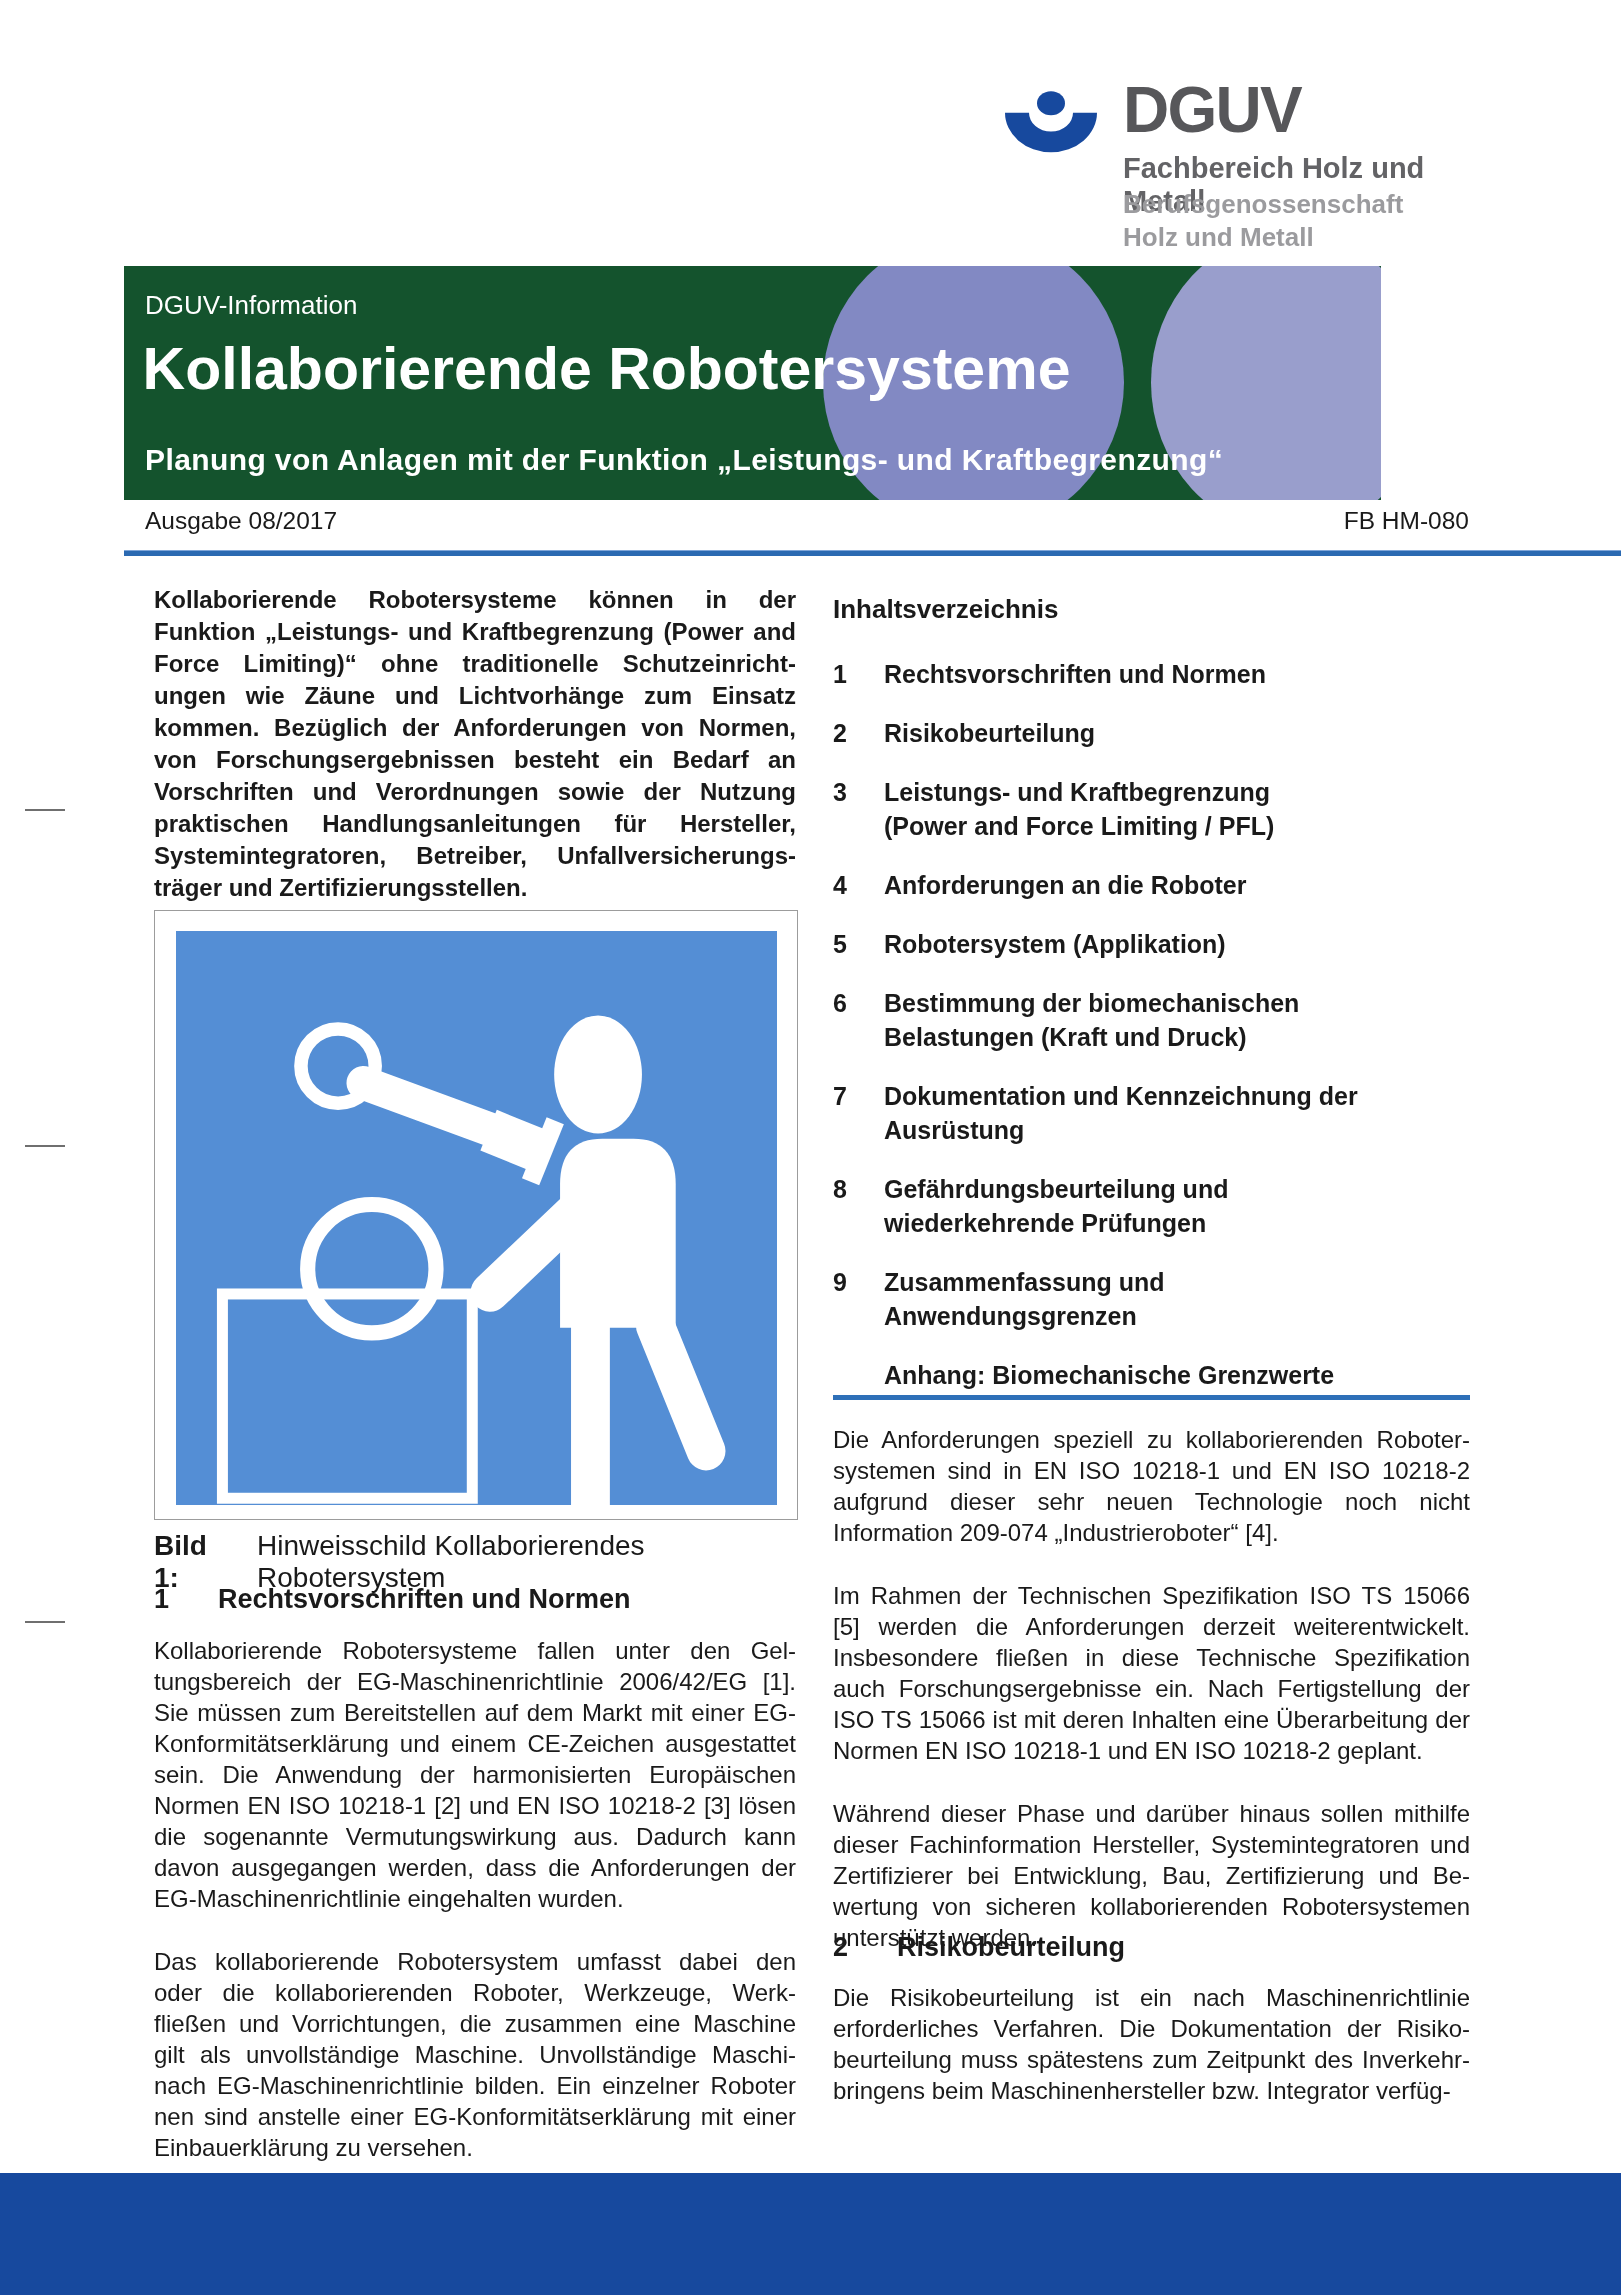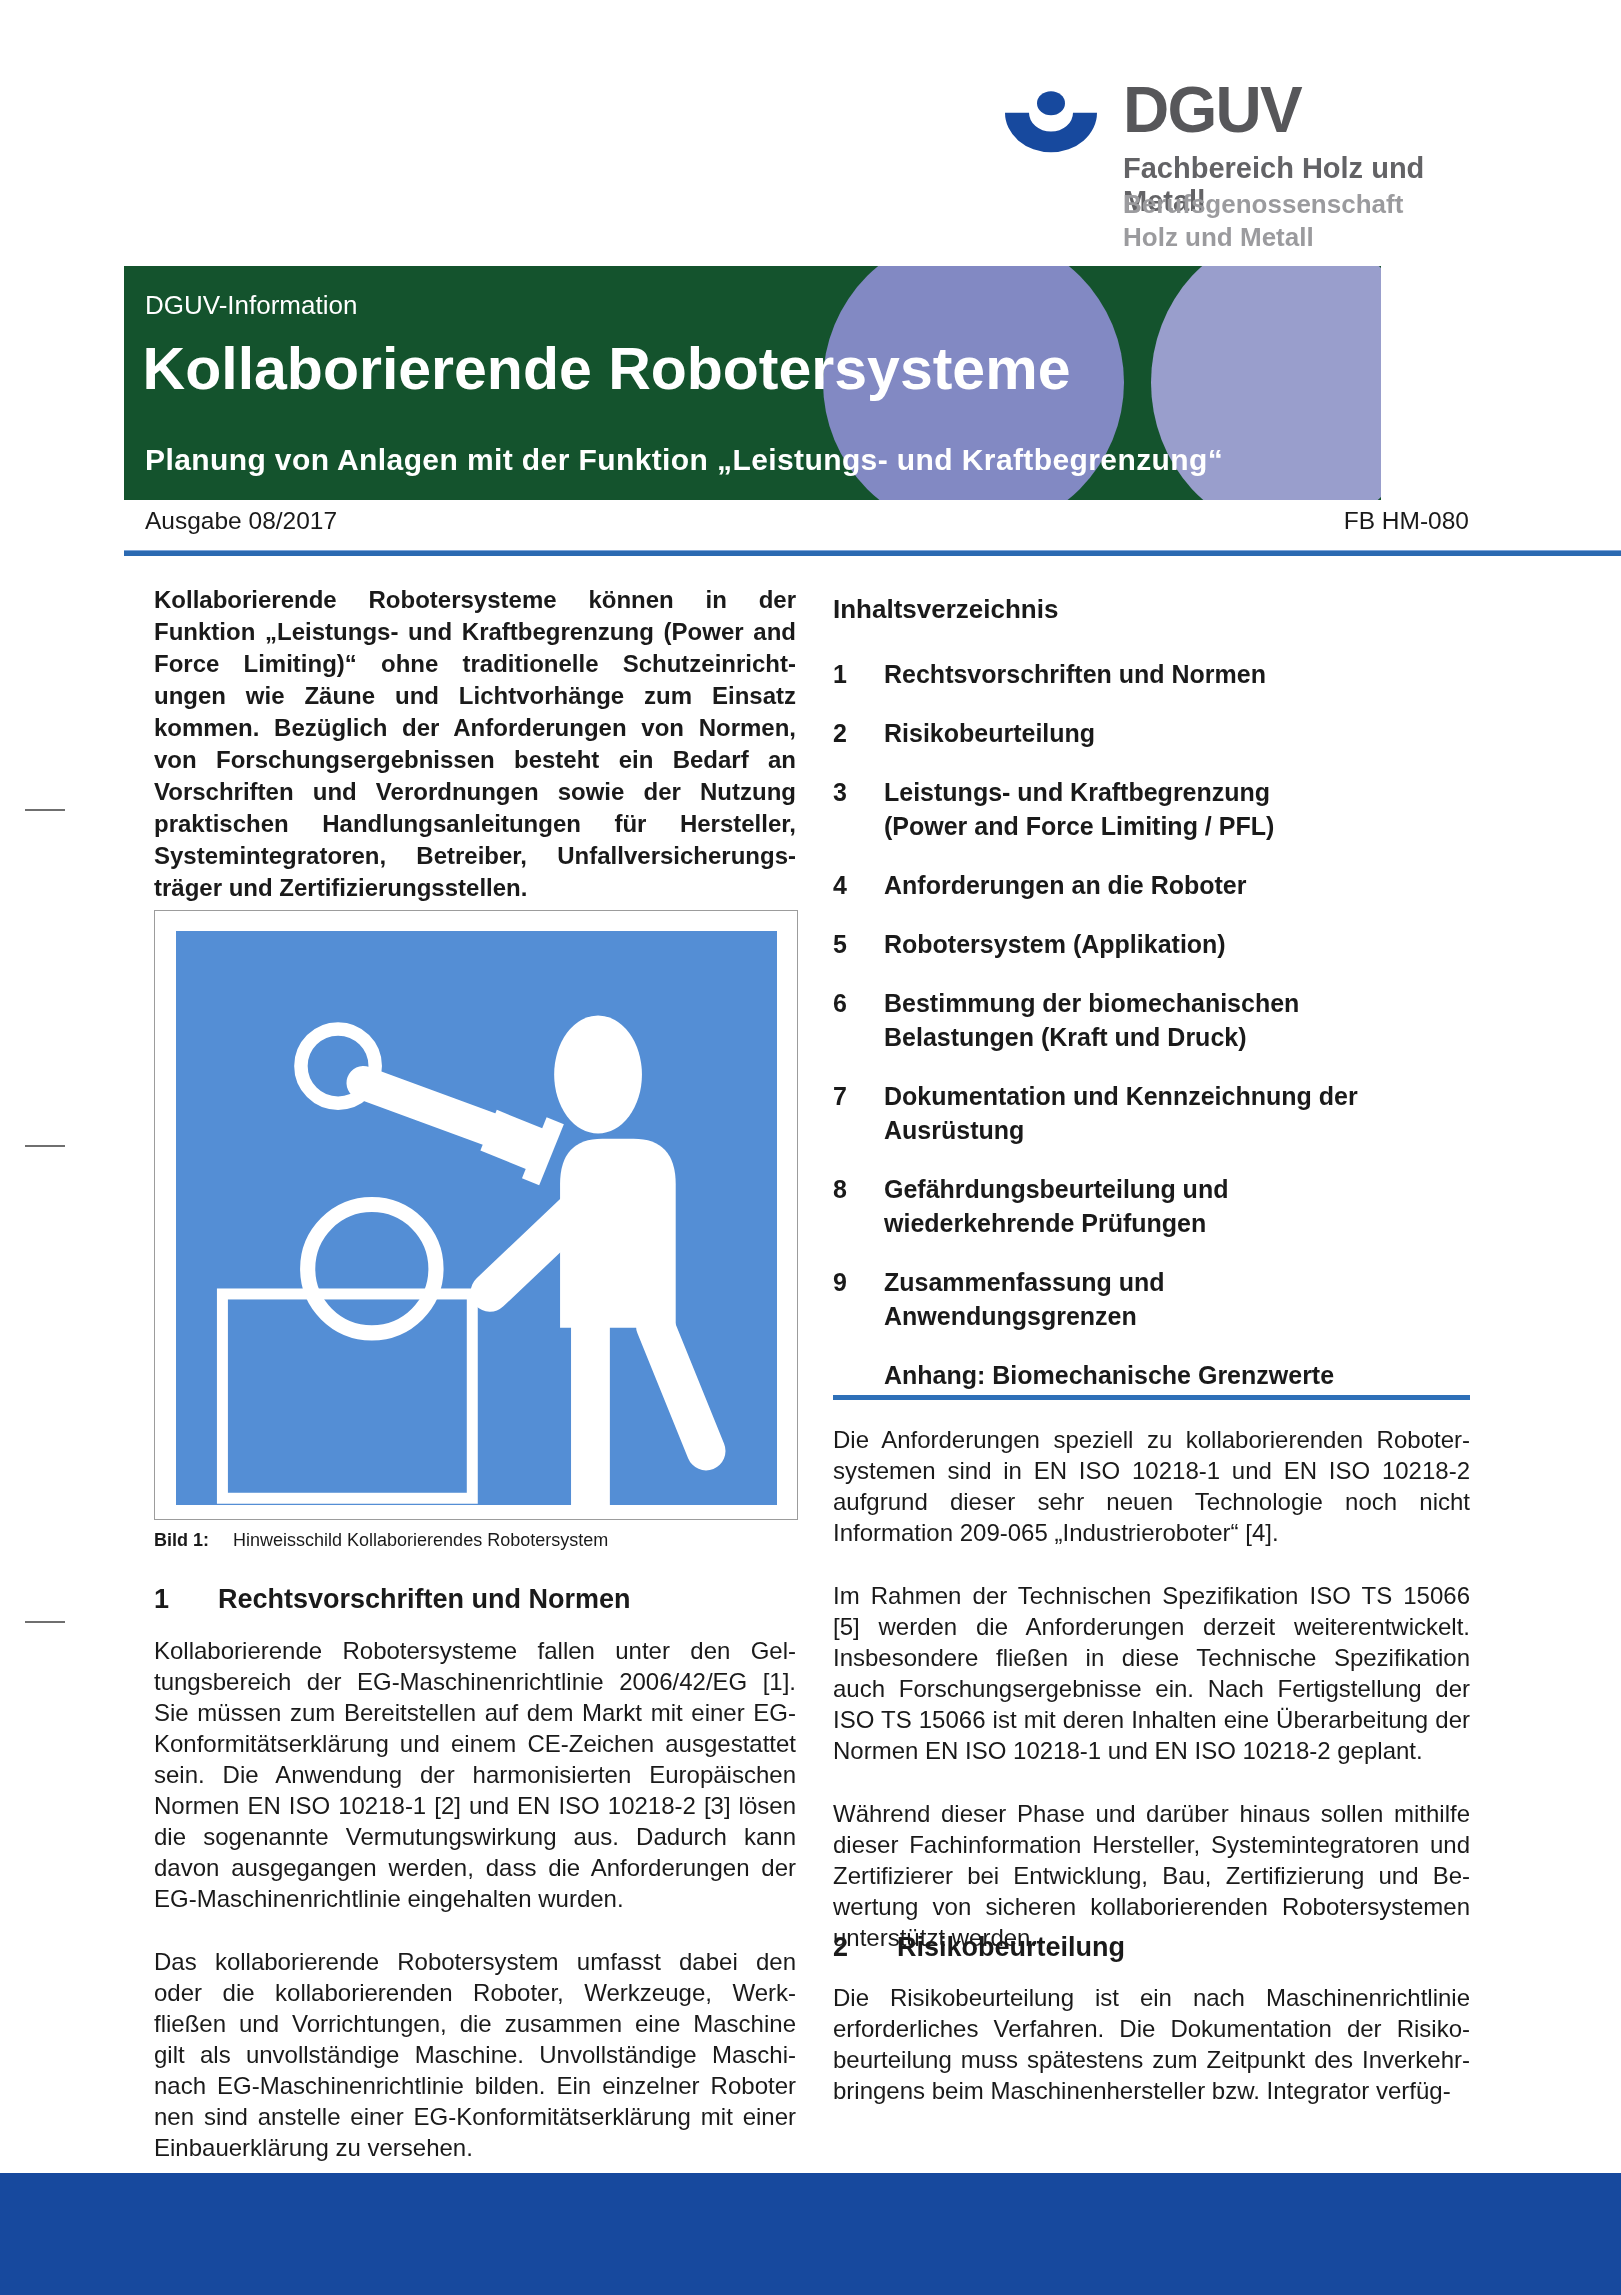--- a/index.html
+++ b/index.html
@@ -37,21 +37,21 @@
   .col-right{position:absolute;left:833px;width:637px;}
   .para{font-size:24px;line-height:31px;color:#1a1a1a;}
   .para + .para{margin-top:32px;}
   .para .jline{text-align:justify;text-align-last:justify;}
   .para .jline:last-child{text-align-last:left;}
   .intro{top:584px;font-weight:bold;}
   .intro .jline{line-height:32px;}
   
   .fig-box{position:absolute;top:910px;left:154px;width:642px;height:608px;background:#ffffff;border:1.7px solid #9C9C9C;}
   .fig-sign{position:absolute;top:20px;left:21px;width:601px;height:574px;}
-  .fig-caption{position:absolute;top:1530px;left:154px;width:642px;font-size:18px;color:#1a1a1a;display:flex;}
+  .fig-caption{position:absolute;top:1530px;left:154px;width:642px;font-size:28px;color:#1a1a1a;display:flex;}
   .fig-caption .cap-label{font-weight:bold;margin-right:24px;}
   
   .sec-heading{display:flex;font-size:27px;font-weight:bold;color:#1a1a1a;}
   .sec-heading .sec-num{width:64px;flex:none;}
   .heading-s1{position:absolute;top:1584px;left:154px;width:642px;}
   .heading-s2{margin:0 0 18.6px 0;}
   .left-body{top:1635px;}
   
   .toc-heading{position:absolute;top:594px;left:833px;font-size:26px;font-weight:bold;color:#1a1a1a;}
   .toc{top:657px;}
@@ -236,21 +236,21 @@
         </span>
     </div>
   </div>
   <div class="rule-toc"></div>
 
   <div class="col-right right-body">
     <div class="para">
         <div class="jline">Die Anforderungen speziell zu kollaborierenden Roboter-</div>
         <div class="jline">systemen sind in EN ISO 10218-1 und EN ISO 10218-2</div>
         <div class="jline">aufgrund dieser sehr neuen Technologie noch nicht</div>
-        <div class="jline">Information 209-065 „Industrieroboter“ [4].</div>
+        <div class="jline">Information 209-074 „Industrieroboter“ [4].</div>
       </div>
     <div class="para">
         <div class="jline">Im Rahmen der Technischen Spezifikation ISO TS 15066</div>
         <div class="jline">[5] werden die Anforderungen derzeit weiterentwickelt.</div>
         <div class="jline">Insbesondere fließen in diese Technische Spezifikation</div>
         <div class="jline">auch Forschungsergebnisse ein. Nach Fertigstellung der</div>
         <div class="jline">ISO TS 15066 ist mit deren Inhalten eine Überarbeitung der</div>
         <div class="jline">Normen EN ISO 10218-1 und EN ISO 10218-2 geplant.</div>
       </div>
     <div class="para">

